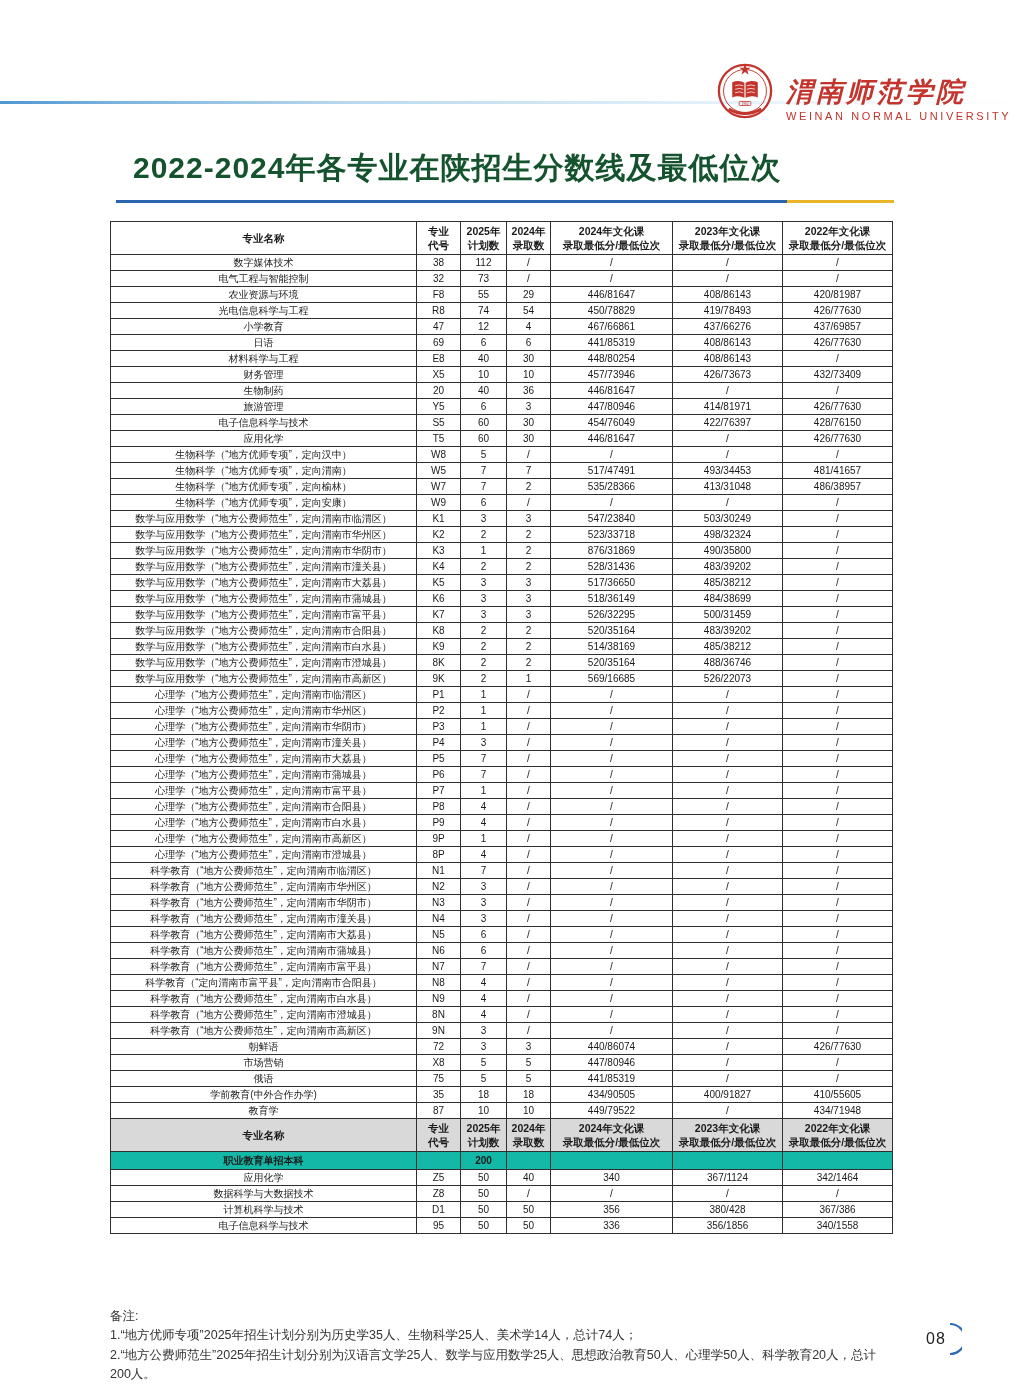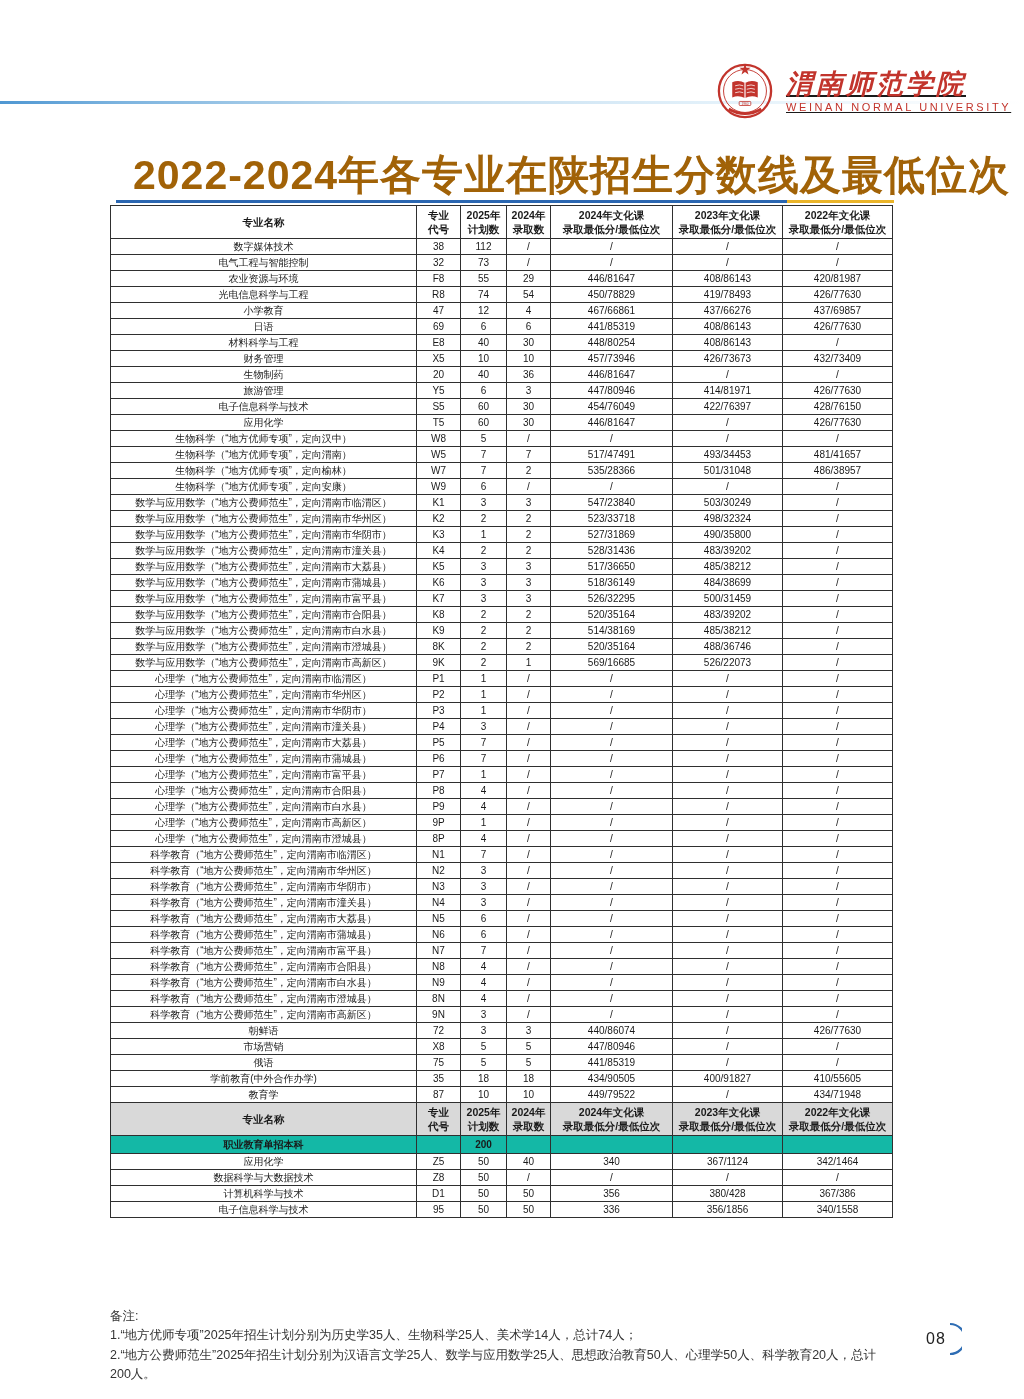--- a/index.html
+++ b/index.html
@@ -1,34 +1,34 @@
 <!DOCTYPE html>
 <html><head>
 <meta charset="utf-8">
 <style>
   html,body{margin:0;padding:0;background:#ffffff;}
   .page{position:relative;width:1024px;height:1399px;background:#ffffff;overflow:hidden;
         font-family:"Liberation Sans",sans-serif;color:#1a1a1a;}
   .top-rule{position:absolute;left:0;top:101px;width:1024px;height:3px;
         background:linear-gradient(to right,#4f97d2 0%,#7db4df 12%,#bcd9ee 35%,#e3f1fa 70%,rgba(255,255,255,0) 100%);}
   
-  .logo{position:absolute;left:716px;top:60px;display:flex;align-items:center;text-decoration:underline;}
+  .logo{position:absolute;left:716px;top:60px;display:flex;align-items:flex-end;}
   .logo-emblem{width:58px;height:62px;flex:0 0 auto;}
   .logo-text{margin-left:12px;}
   .logo-cn{font-family:"DejaVu Serif","Liberation Serif",serif;font-weight:bold;font-style:italic;
         font-size:27px;color:#c2342c;letter-spacing:3px;line-height:1.1;white-space:nowrap;}
   .logo-en{font-size:11px;color:#c2342c;letter-spacing:2.6px;margin-top:3px;white-space:nowrap;}
   
-  .title{position:absolute;left:133px;top:148px;margin:0;font-size:41px;font-weight:800;
-        color:#a16207;letter-spacing:1px;white-space:nowrap;}
+  .title{position:absolute;left:133px;top:148px;margin:0;font-size:30px;font-weight:800;
+        color:#14532d;letter-spacing:1px;white-space:nowrap;}
   .title-underline{position:absolute;left:116px;top:200px;width:778px;height:3px;display:flex;}
   .title-underline .blue{flex:0 0 671px;background:#2a66b0;}
   .title-underline .gold{flex:1;background:#eab429;}
   
-  table.scores{position:absolute;left:110px;top:205px;width:782px;border-collapse:collapse;
+  table.scores{position:absolute;left:110px;top:221px;width:782px;border-collapse:collapse;
         table-layout:fixed;}
   table.scores th,table.scores td{border:1px solid #2f2f2f;text-align:center;vertical-align:middle;
         padding:0 2px;font-size:10px;line-height:1.15;height:15px;overflow:hidden;white-space:nowrap;color:#1a1a1a;}
   tr.hdr th{font-weight:700;font-size:10.5px;height:32px;white-space:pre-line;line-height:1.35;background:#ffffff;}
   tr.hdr2 th{background:#d9d9d9;}
   tr.band td{background:#14b8a6;font-weight:700;height:17px;}
   
   .notes{position:absolute;left:110px;top:1307px;width:780px;font-size:12.5px;color:#333;line-height:1.55;}
   
   .pageno{position:absolute;left:926px;top:1322px;display:flex;align-items:center;}
@@ -217,21 +217,21 @@
           <td>517/47491</td>
           <td>493/34453</td>
           <td>481/41657</td>
         </tr>
         <tr>
           <td>生物科学（“地方优师专项”，定向榆林）</td>
           <td>W7</td>
           <td>7</td>
           <td>2</td>
           <td>535/28366</td>
-          <td>501/31048</td>
+          <td>413/31048</td>
           <td>486/38957</td>
         </tr>
         <tr>
           <td>生物科学（“地方优师专项”，定向安康）</td>
           <td>W9</td>
           <td>6</td>
           <td>/</td>
           <td>/</td>
           <td>/</td>
           <td>/</td>
@@ -252,21 +252,21 @@
           <td>2</td>
           <td>523/33718</td>
           <td>498/32324</td>
           <td>/</td>
         </tr>
         <tr>
           <td>数学与应用数学（“地方公费师范生”，定向渭南市华阴市）</td>
           <td>K3</td>
           <td>1</td>
           <td>2</td>
-          <td>527/31869</td>
+          <td>876/31869</td>
           <td>490/35800</td>
           <td>/</td>
         </tr>
         <tr>
           <td>数学与应用数学（“地方公费师范生”，定向渭南市潼关县）</td>
           <td>K4</td>
           <td>2</td>
           <td>2</td>
           <td>528/31436</td>
           <td>483/39202</td>
@@ -491,21 +491,21 @@
         <tr>
           <td>科学教育（“地方公费师范生”，定向渭南市富平县）</td>
           <td>N7</td>
           <td>7</td>
           <td>/</td>
           <td>/</td>
           <td>/</td>
           <td>/</td>
         </tr>
         <tr>
-          <td>科学教育（“地方公费师范生”，定向渭南市合阳县）</td>
+          <td>科学教育（“定向渭南市富平县”，定向渭南市合阳县）</td>
           <td>N8</td>
           <td>4</td>
           <td>/</td>
           <td>/</td>
           <td>/</td>
           <td>/</td>
         </tr>
         <tr>
           <td>科学教育（“地方公费师范生”，定向渭南市白水县）</td>
           <td>N9</td>

